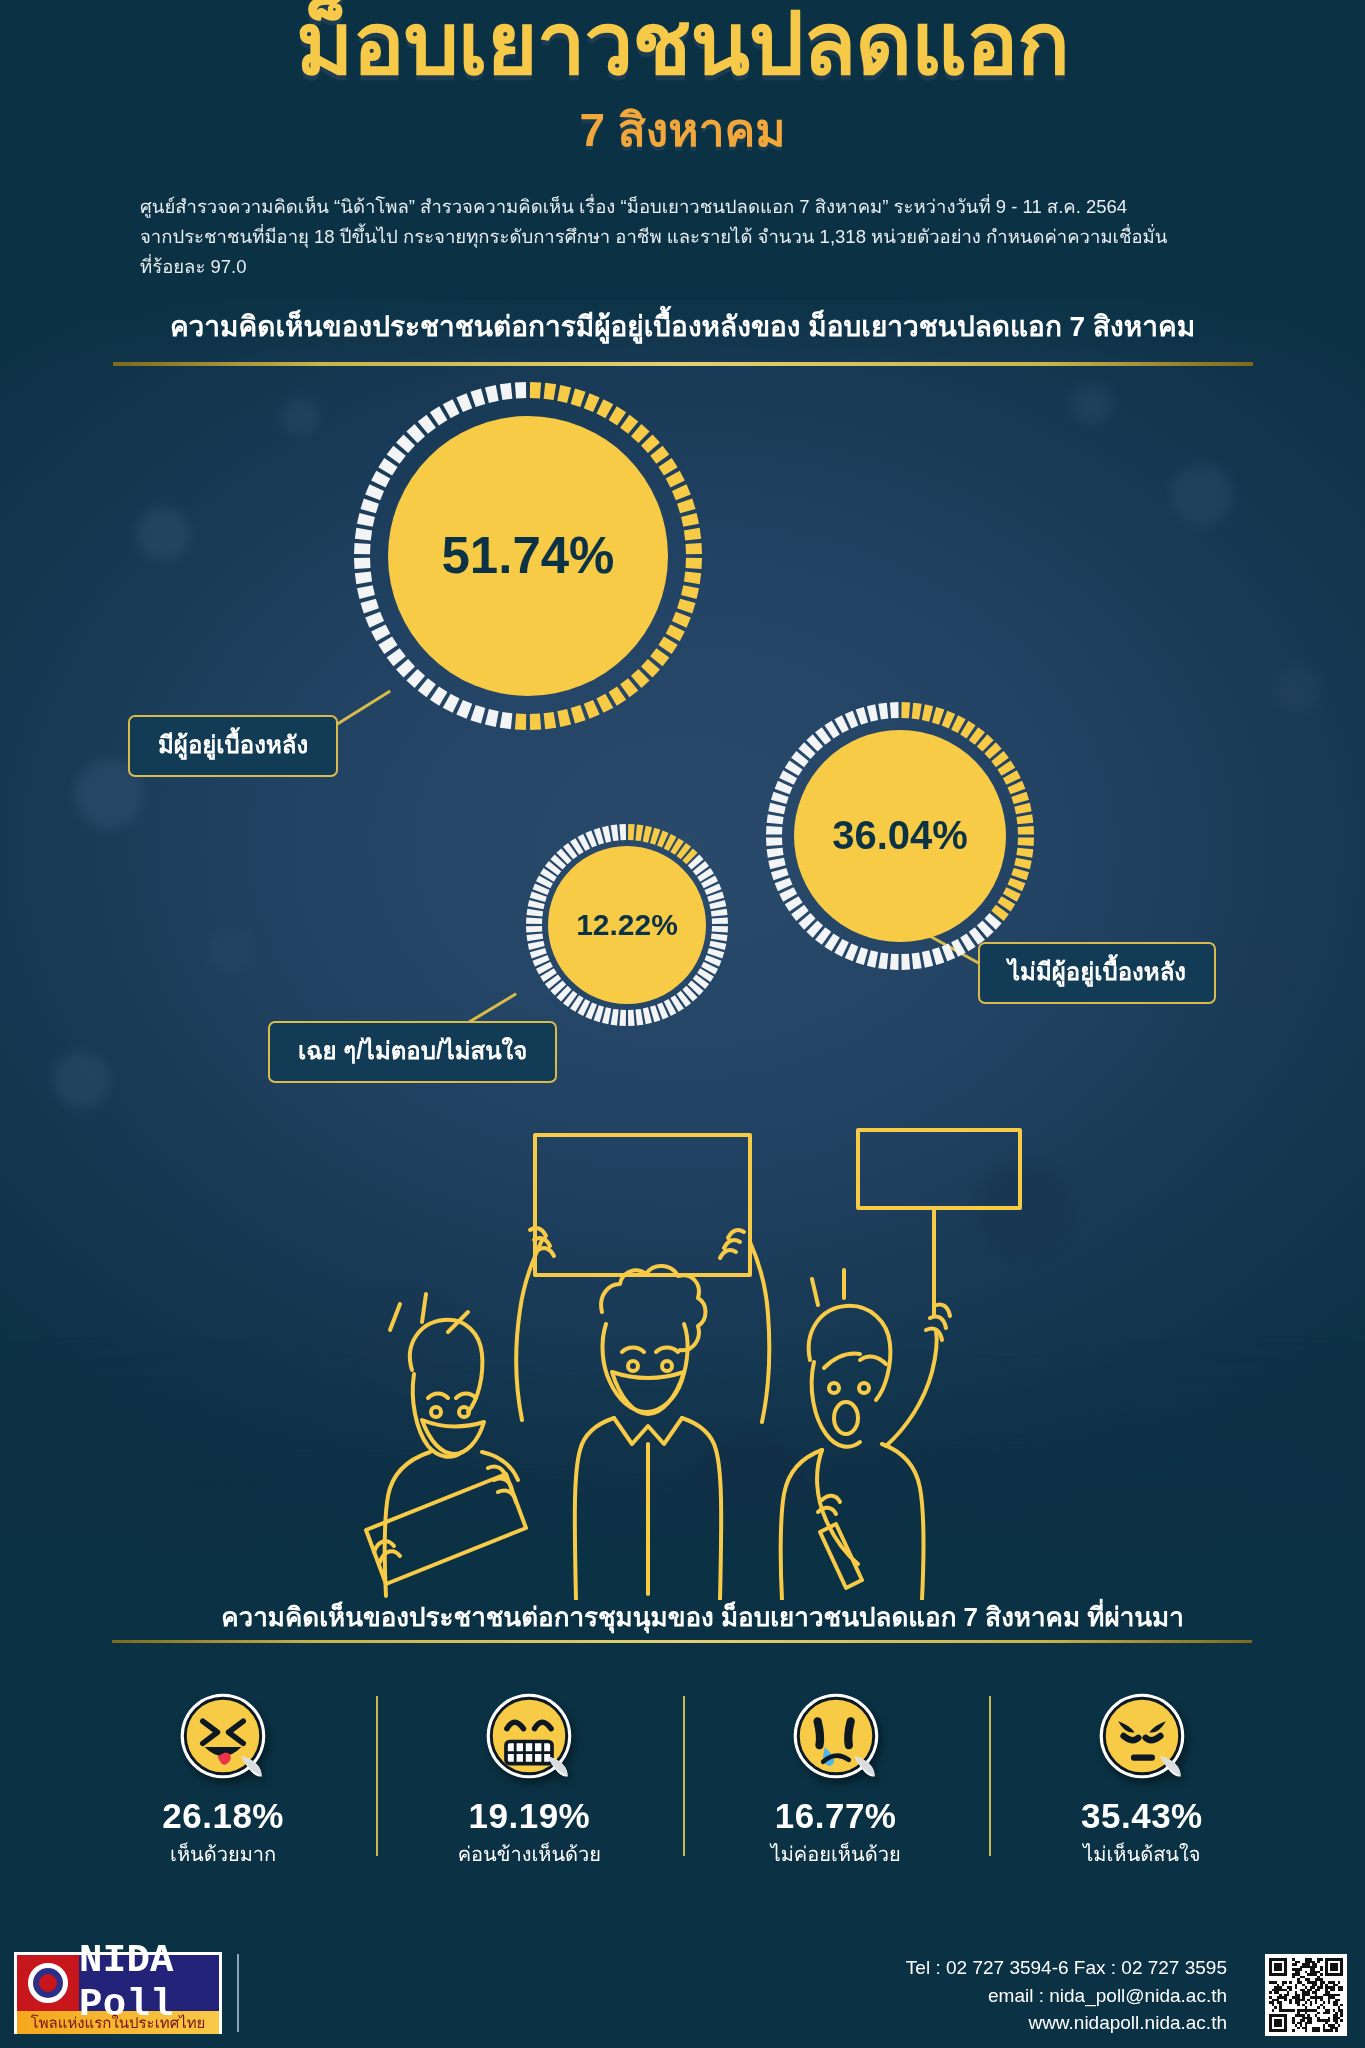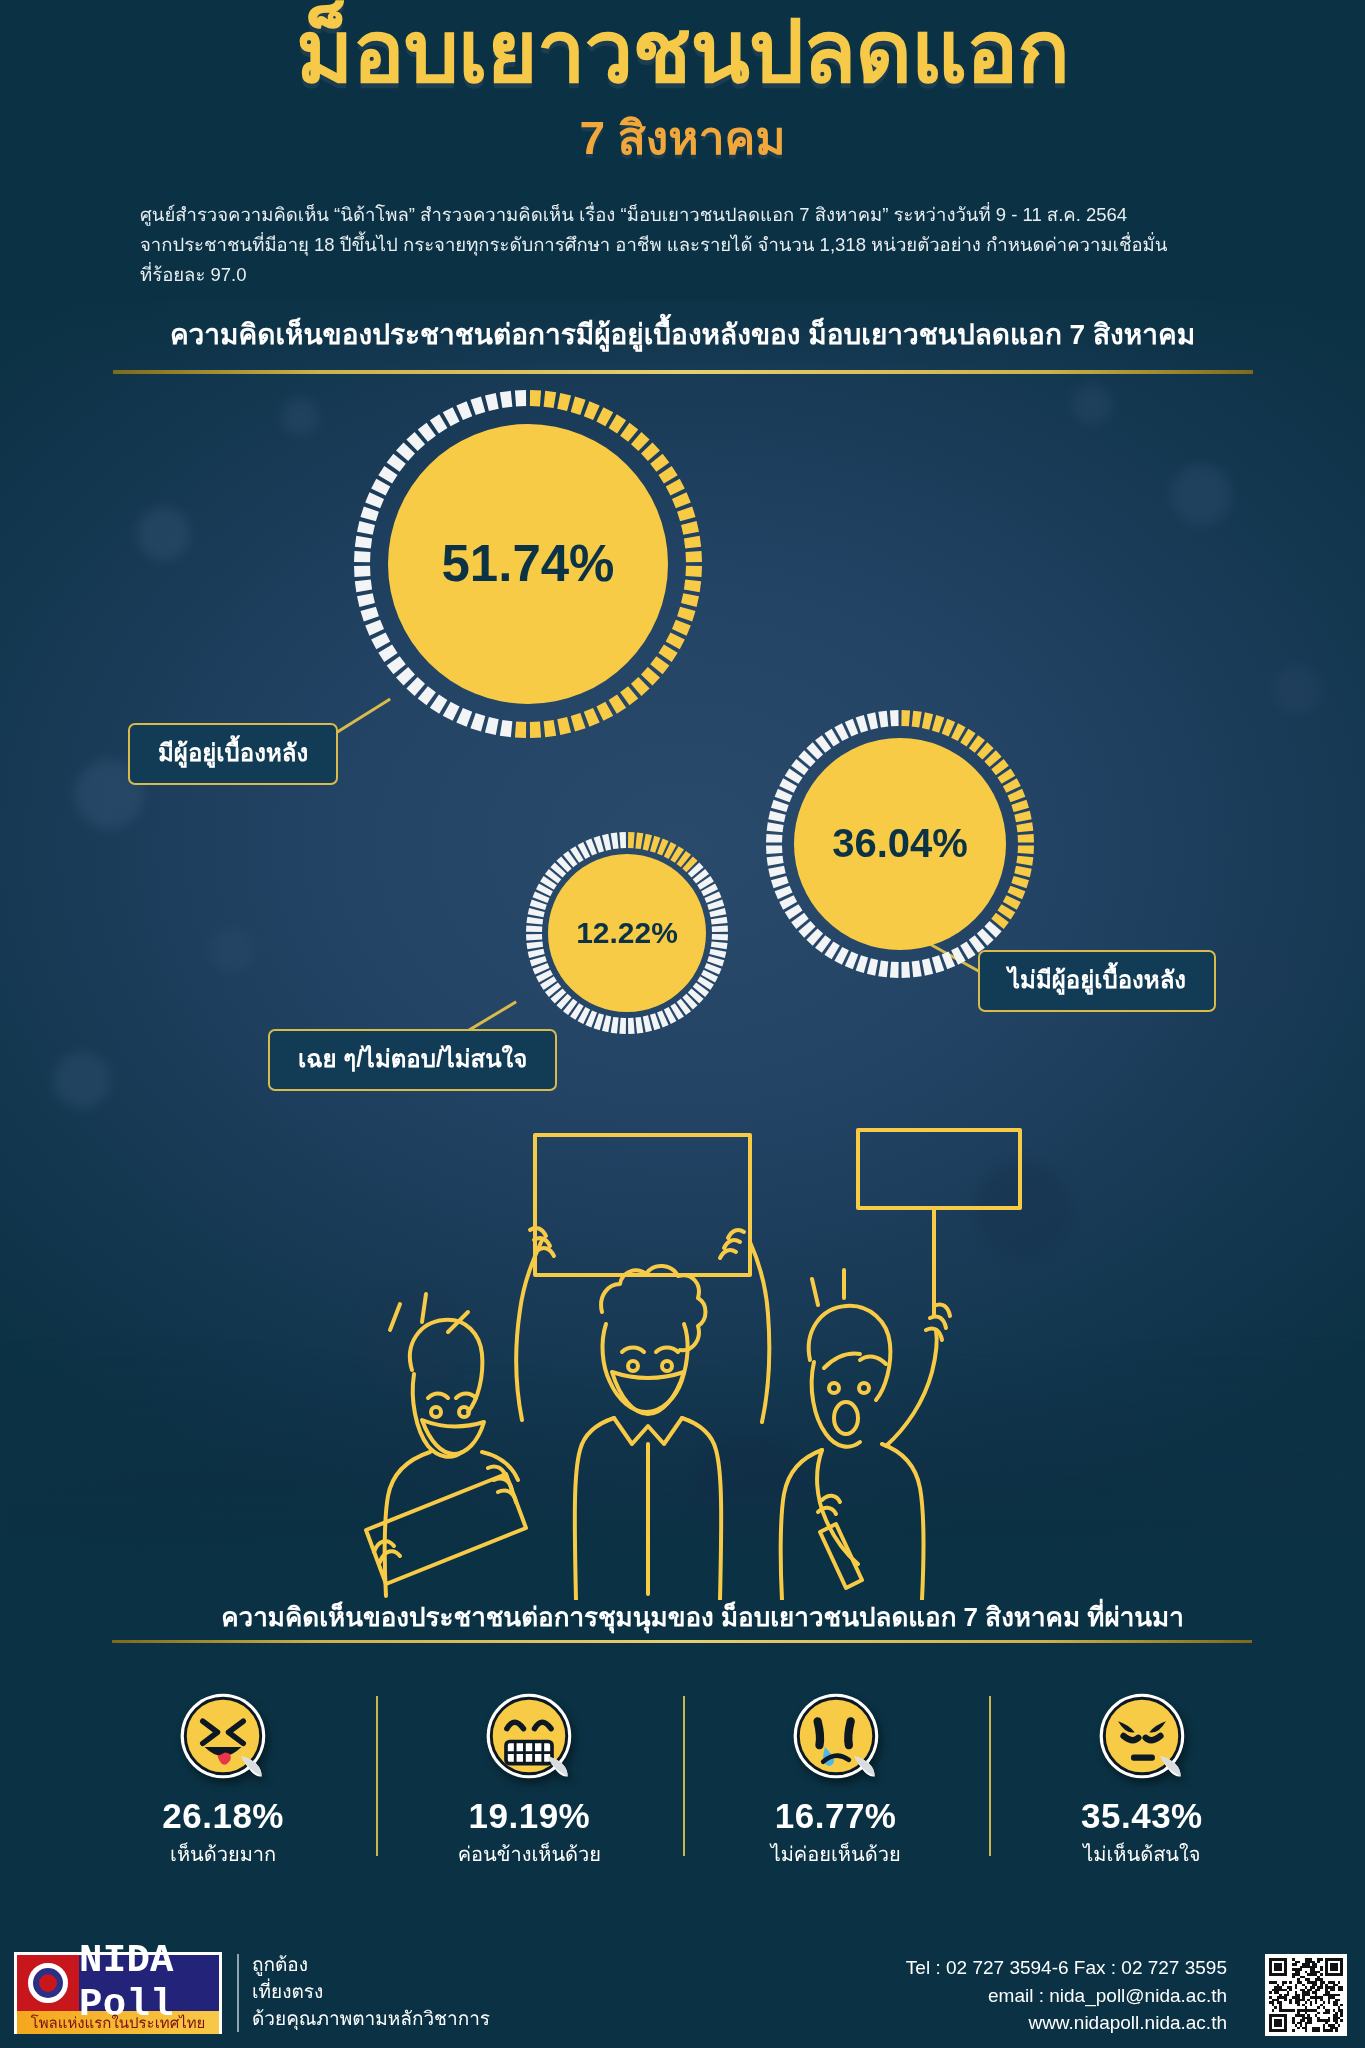--- a/index.html
+++ b/index.html
@@ -47,21 +47,21 @@
     filter:blur(4px);
   }
   .bg-bottom{position:absolute;left:0;right:0;top:1560px;bottom:0;background:#0a3244;}
   .bg-fade-t{position:absolute;left:0;right:0;top:280px;height:90px;background:linear-gradient(#0a3244,rgba(10,50,68,0));}
   .bg-fade-b{position:absolute;left:0;right:0;top:1480px;height:110px;background:linear-gradient(rgba(10,50,68,0),#0a3244);}
 
   
   .page{position:relative;z-index:3;width:1365px;height:2048px;}
   .title-main{
     text-align:center;font-size:87px;line-height:1.02;font-weight:700;
-    color:#f7c948;letter-spacing:-1px;padding-top:8px;
+    color:#f7c948;letter-spacing:-1px;padding-top:0;
     text-shadow:0 5px 0 rgba(30,62,84,.85);
   }
   .title-sub{
     text-align:center;font-size:46px;font-weight:700;color:#f2a73b;margin-top:4px;
     text-shadow:0 4px 0 rgba(30,62,84,.8);
   }
   .intro{
     margin:26px auto 0;width:1085px;font-size:18.5px;line-height:1.62;color:#e9eef2;
     font-weight:400;
   }
@@ -567,25 +567,20 @@
             <div class="seal-inner"></div>
           </div>
         </div>
         <div class="logo-name">NIDA Poll</div>
       </div>
       <div class="logo-bot">โพลแห่งแรกในประเทศไทย</div>
     </div>
 
     <div class="footer-divider"></div>
 
-    <div class="motto">
-      <div>ถูกต้อง</div>
-      <div>เที่ยงตรง</div>
-      <div>ด้วยคุณภาพตามหลักวิชาการ</div>
-    </div>
 
     <div class="contact">
       <div>Tel : 02 727 3594-6 Fax : 02 727 3595</div>
       <div>email : nida_poll@nida.ac.th</div>
       <div>www.nidapoll.nida.ac.th</div>
     </div>
 
     <div class="qr">
       <svg viewBox="0 0 29 29" width="74" height="74" shape-rendering="crispEdges">
         <rect width="29" height="29" fill="#fff"></rect>

